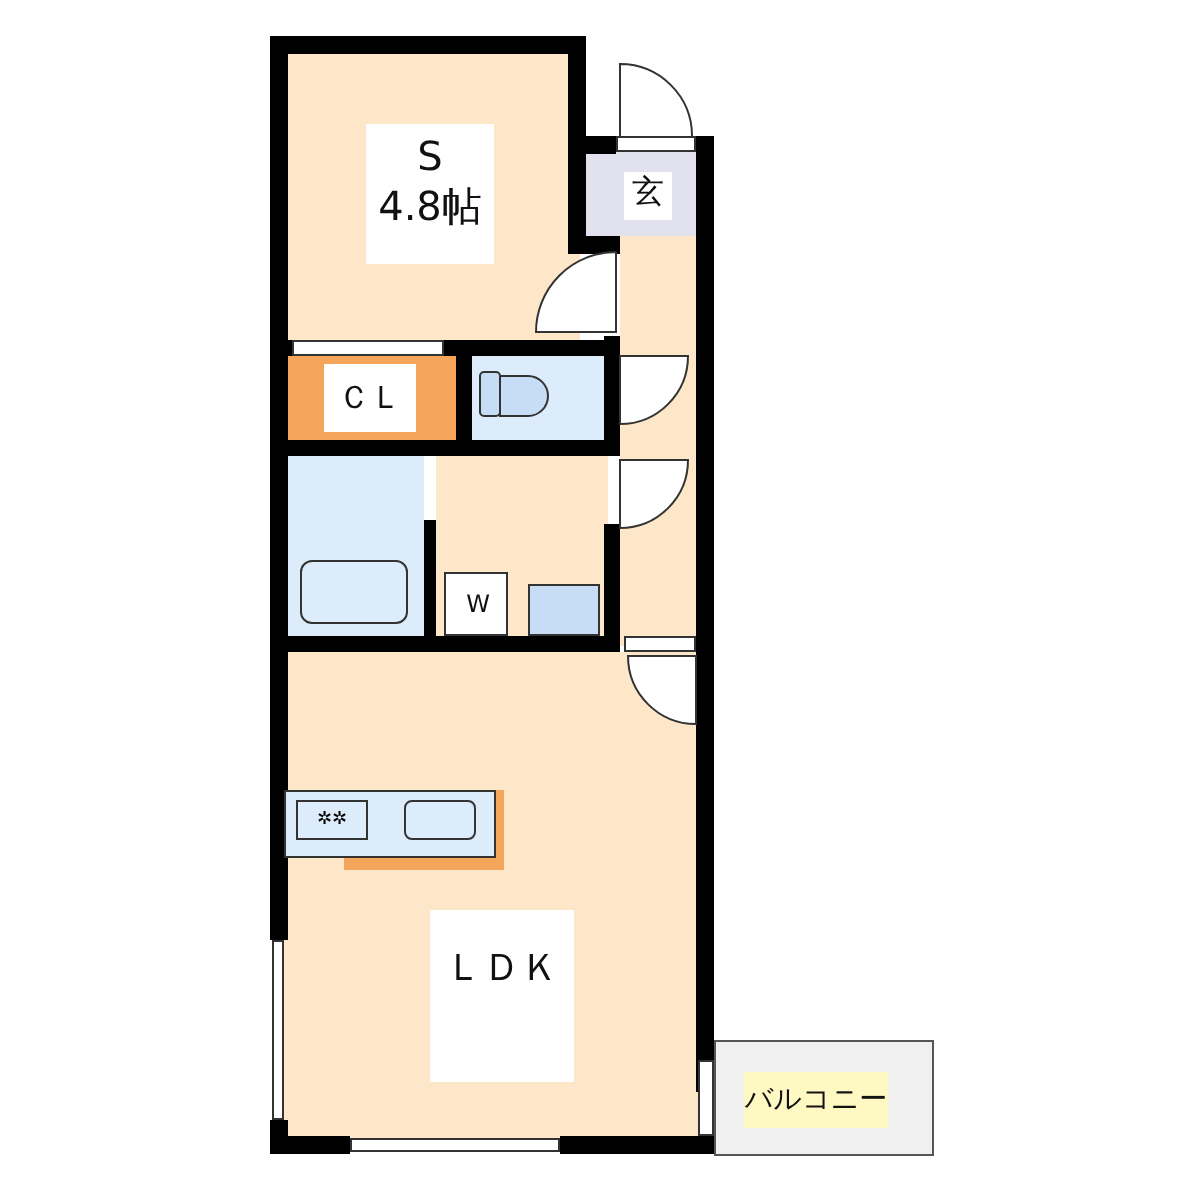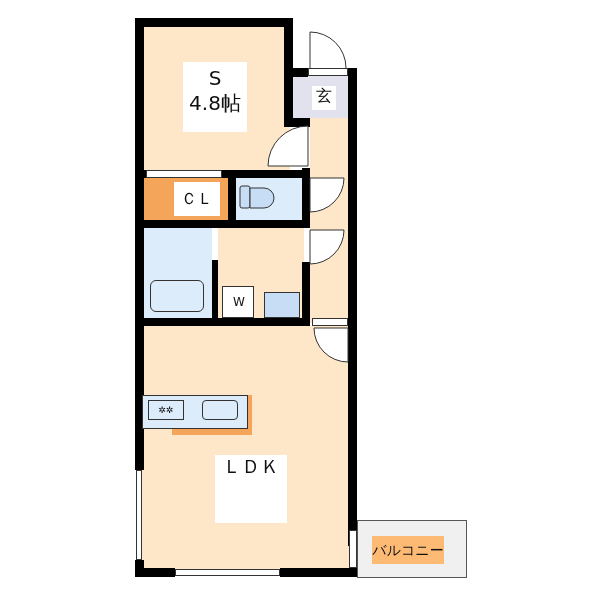--- a/index.html
+++ b/index.html
@@ -77,18 +77,18 @@
 <div class="abs" style="left:148px;top:400px;width:36px;height:20px;border:1px solid #333;font-size:9px;line-height:18px;text-align:center;">✲✲</div>
 <div class="abs" style="left:202px;top:400px;width:36px;height:20px;border:1px solid #333;border-radius:4px;"></div>
 
 <div class="abs" style="left:357px;top:520px;width:110px;height:58px;border:1px solid #555;background:#f0f0f0;"></div>
 
 <div class="label" style="left:183px;top:62px;width:64px;height:66px;font-size:20px;padding-top:4px;">
   <div>S</div>
   <div>4.8帖</div>
 </div>
 <div class="label" style="left:312px;top:86px;width:24px;height:24px;font-size:16px;">玄</div>
-<div class="label" style="left:162px;top:182px;width:46px;height:34px;font-size:16px;line-height:34px;margin-left:12px;">ＣＬ</div>
+<div class="label" style="left:162px;top:182px;width:46px;height:34px;font-size:16px;line-height:34px;">ＣＬ</div>
 <div class="label" style="left:230px;top:292px;width:18px;height:20px;font-size:12px;line-height:20px;">W</div>
-<div class="label" style="left:215px;top:455px;width:72px;height:68px;font-size:19px;padding-top:0;">
+<div class="label" style="left:215px;top:455px;width:72px;height:68px;font-size:19px;padding-top:18px;">
   <div>ＬＤＫ</div>
 </div>
-<div class="label" style="left:372px;top:536px;width:72px;height:28px;font-size:14px;line-height:28px;background:#fdba74;">バルコニー</div>
+<div class="label" style="left:372px;top:536px;width:72px;height:28px;font-size:14px;line-height:28px;background:#fef9c3;">バルコニー</div>
 
 </body></html>

